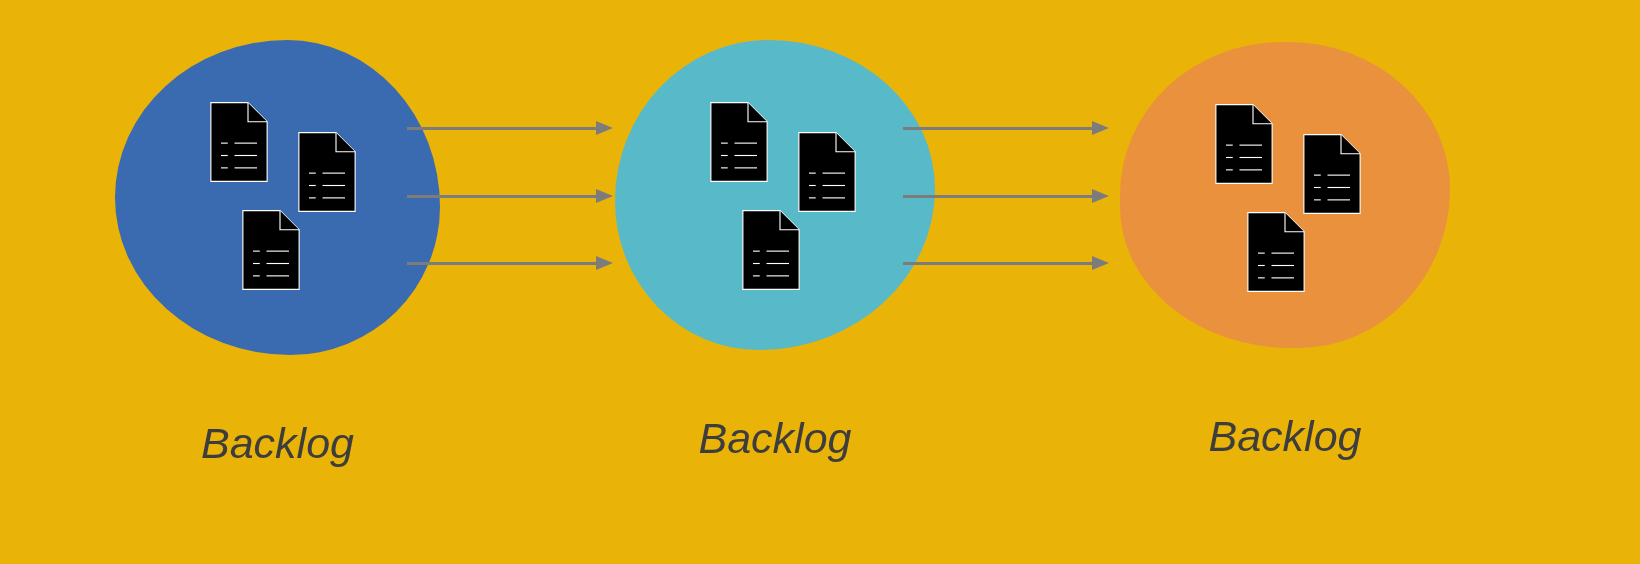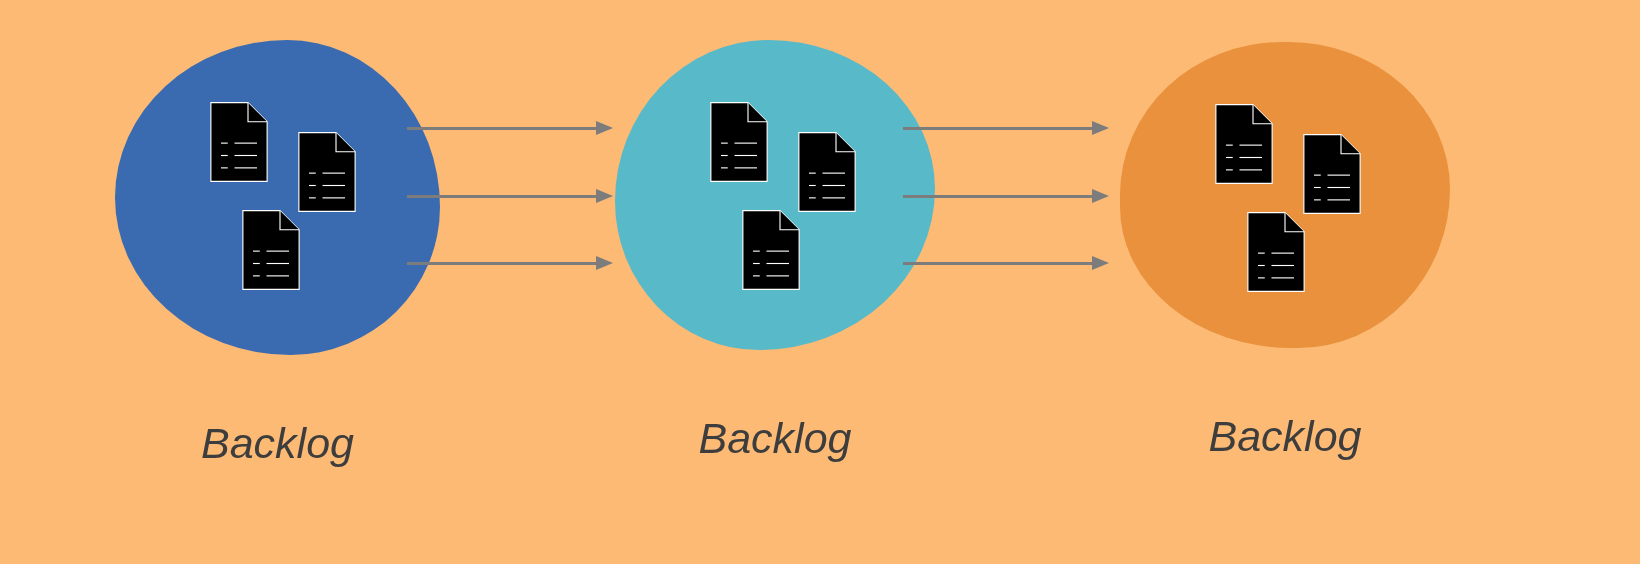--- a/index.html
+++ b/index.html
@@ -5,21 +5,21 @@
   html, body {
     margin: 0;
     padding: 0;
     background: #ffffff;
     font-family: "Liberation Sans", sans-serif;
   }
   .canvas {
     position: relative;
     width: 1640px;
     height: 564px;
-    background: #fdba74;
+    background: #eab308;
     overflow: hidden;
   }
   .stage {
     position: absolute;
   }
   .blob {
     position: relative;
     width: 100%;
   }
   .blob-a { border-radius: 53% 47% 46% 54% / 50% 53% 47% 50%; }

